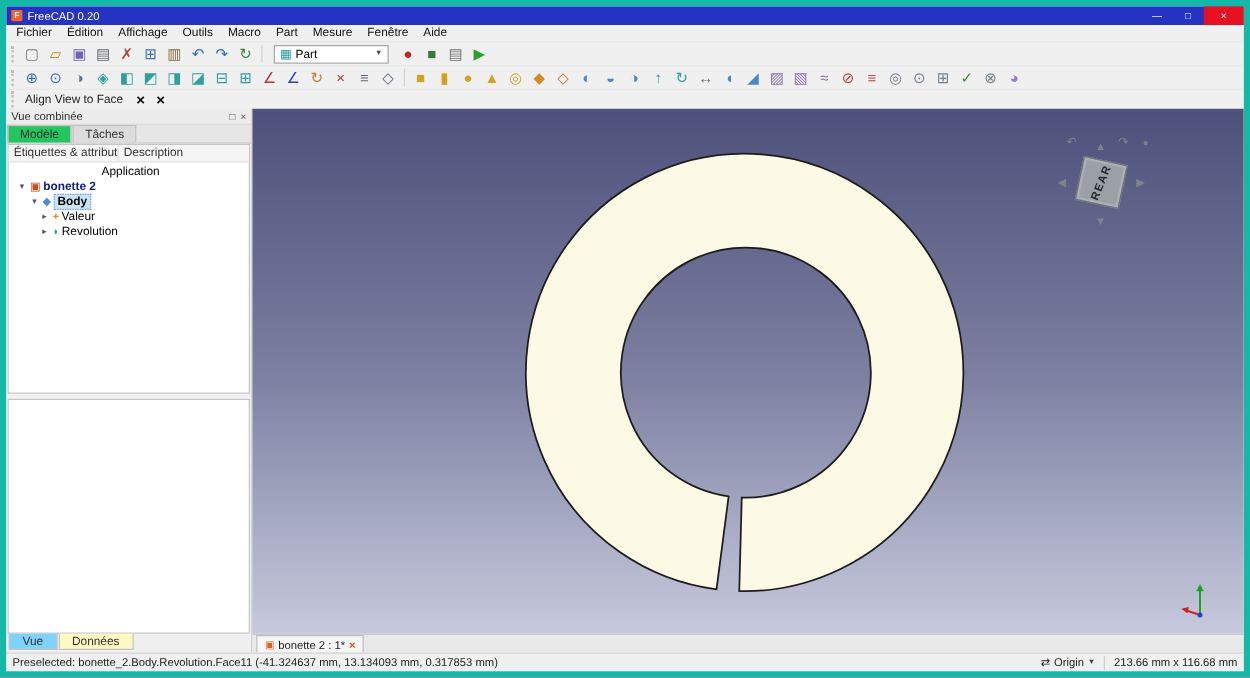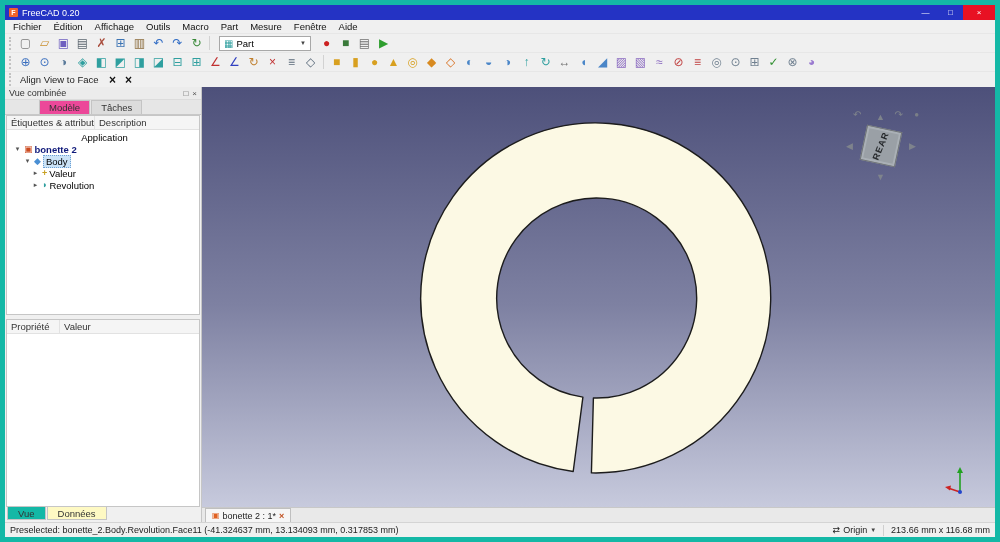--- a/index.html
+++ b/index.html
@@ -40,44 +40,44 @@
   .main{flex:1;display:flex;min-height:0;}
   .sidebar{width:197px;background:#f0f0f0;border-right:1px solid #c6c6c6;display:flex;
     flex-direction:column;flex:0 0 auto;}
   .panel-header{height:13px;display:flex;align-items:center;font-size:9px;color:#333;
     padding:0 4px;background:#ececec;border-bottom:1px solid #dcdcdc;}
   .ph-icons{margin-left:auto;display:flex;gap:4px;color:#555;font-size:8px;}
   .doc-tabs{display:flex;height:15px;font-size:9.5px;background:#e6e6e6;
     border-bottom:1px solid #c8c8c8;padding:1px 0 0 1px;align-items:flex-end;}
   .doc-tab{padding:0 9px;height:14px;display:flex;align-items:center;border:1px solid #c4c4c4;
     border-bottom:none;background:#dcdcdc;color:#333;margin-right:1px;}
-  .doc-tab.active{background:#ec4899;font-weight:normal;margin-left:33px;}
+  .doc-tab.active{background:#22c55e;font-weight:normal;}
   .tree-panel{height:200px;background:#fff;border:1px solid #c6c6c6;margin:0 1px;
     display:flex;flex-direction:column;font-size:9.5px;flex:0 0 auto;}
   .tree-header{display:flex;height:14px;background:#f5f5f5;border-bottom:1px solid #e2e2e2;color:#333;}
   .tree-header .col1{width:88px;padding:1px 4px;border-right:1px solid #e2e2e2;overflow:hidden;white-space:nowrap;}
   .tree-header .col2{flex:1;padding:1px 4px;}
   .tree-body{flex:1;overflow:hidden;padding-top:1px;}
   .tree-row{display:flex;align-items:center;height:12px;gap:2px;white-space:nowrap;}
   .tw-arrow{width:9px;font-size:7px;color:#555;text-align:center;flex:0 0 auto;}
   .tw-icon{font-size:9px;flex:0 0 auto;}
   .ic-doc{color:#cc4a1f;} .ic-body{color:#4a8fd4;} .ic-origin{color:#c8a020;font-weight:bold;} .ic-rev{color:#2f9f9f;}
   .lbl-doc{font-weight:bold;color:#101a7a;}
-  .sel{background:#cbe3f7;border:1px dotted #6ca0d4;padding:0 2px;font-weight:normal;color:#000;}
+  .sel{background:#cbe3f7;border:1px dotted #6ca0d4;padding:0 2px;font-weight:bold;color:#000;}
   .splitter{height:4px;flex:0 0 auto;}
   .prop-panel{flex:1;background:#fff;border:1px solid #c6c6c6;margin:0 1px;display:flex;
     flex-direction:column;font-size:9.5px;min-height:0;}
   .prop-header{display:flex;height:14px;background:#f5f5f5;border-bottom:1px solid #e2e2e2;color:#333;}
   .prop-header .col1{width:53px;padding:1px 4px;border-right:1px solid #e2e2e2;}
   .prop-header .col2{flex:1;padding:1px 4px;}
   .prop-body{flex:1;}
   .bottom-tabs{height:15px;display:flex;font-size:9.5px;padding-left:2px;align-items:flex-start;flex:0 0 auto;}
   .btab{padding:0 10px;border:1px solid #c4c4c4;border-top:none;background:#fef9c3;height:13px;
     display:flex;align-items:center;margin-right:1px;color:#333;}
-  .btab.active{background:#14b8a6;}
+  .btab.active{background:#7dd3fc;}
   
   .viewport-col{flex:1;display:flex;flex-direction:column;min-width:0;}
   .viewport{flex:1;position:relative;overflow:hidden;
     background:linear-gradient(180deg,#4d507a 0%,#7e81a2 52%,#c7cadd 100%);}
   .ring-svg{position:absolute;left:0;top:0;}
   
   .navcube{position:absolute;top:28px;right:82px;width:64px;height:64px;}
   .nc-face{position:absolute;left:14px;top:13px;width:36px;height:36px;background:#9aa0a6;
     border:1px solid #6f7377;box-shadow:inset 0 0 0 2px #aab0b6;transform:rotate(12deg);
     display:flex;align-items:center;justify-content:center;}
@@ -440,24 +440,20 @@
             <span class="tw-arrow">▸</span>
             <span class="tw-icon ic-rev">◗</span>
             <span>Revolution</span>
           </div>
         </div>
       </div>
 
       <div class="splitter"></div>
 
       <div class="prop-panel">
-        <div class="prop-header">
-          <span class="col1">Propriété</span>
-          <span class="col2">Valeur</span>
-        </div>
         <div class="prop-body"></div>
       </div>
 
       <div class="bottom-tabs">
         <div class="btab active">Vue</div>
         <div class="btab">Données</div>
       </div>
     </aside>
 
     <div class="viewport-col">

